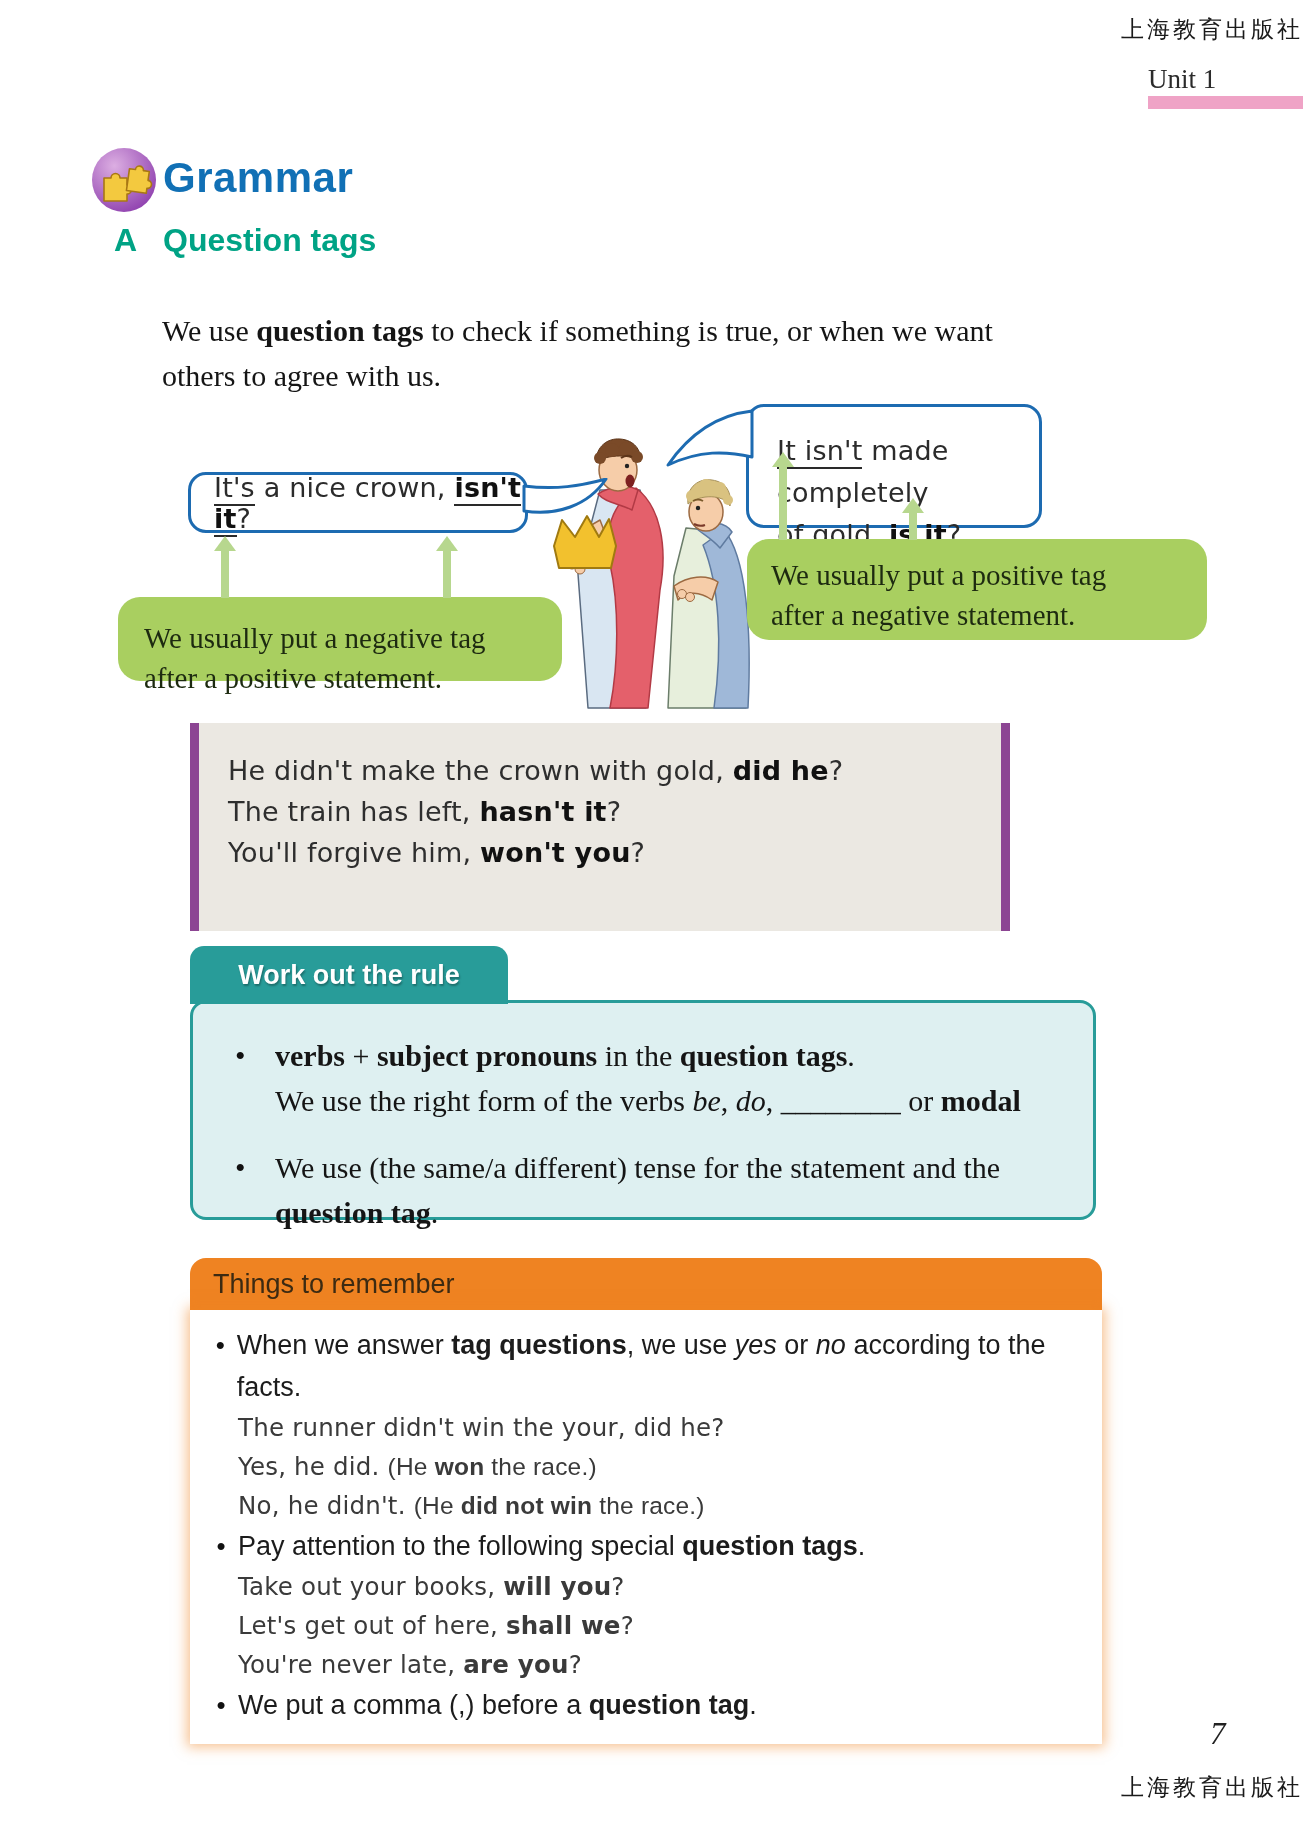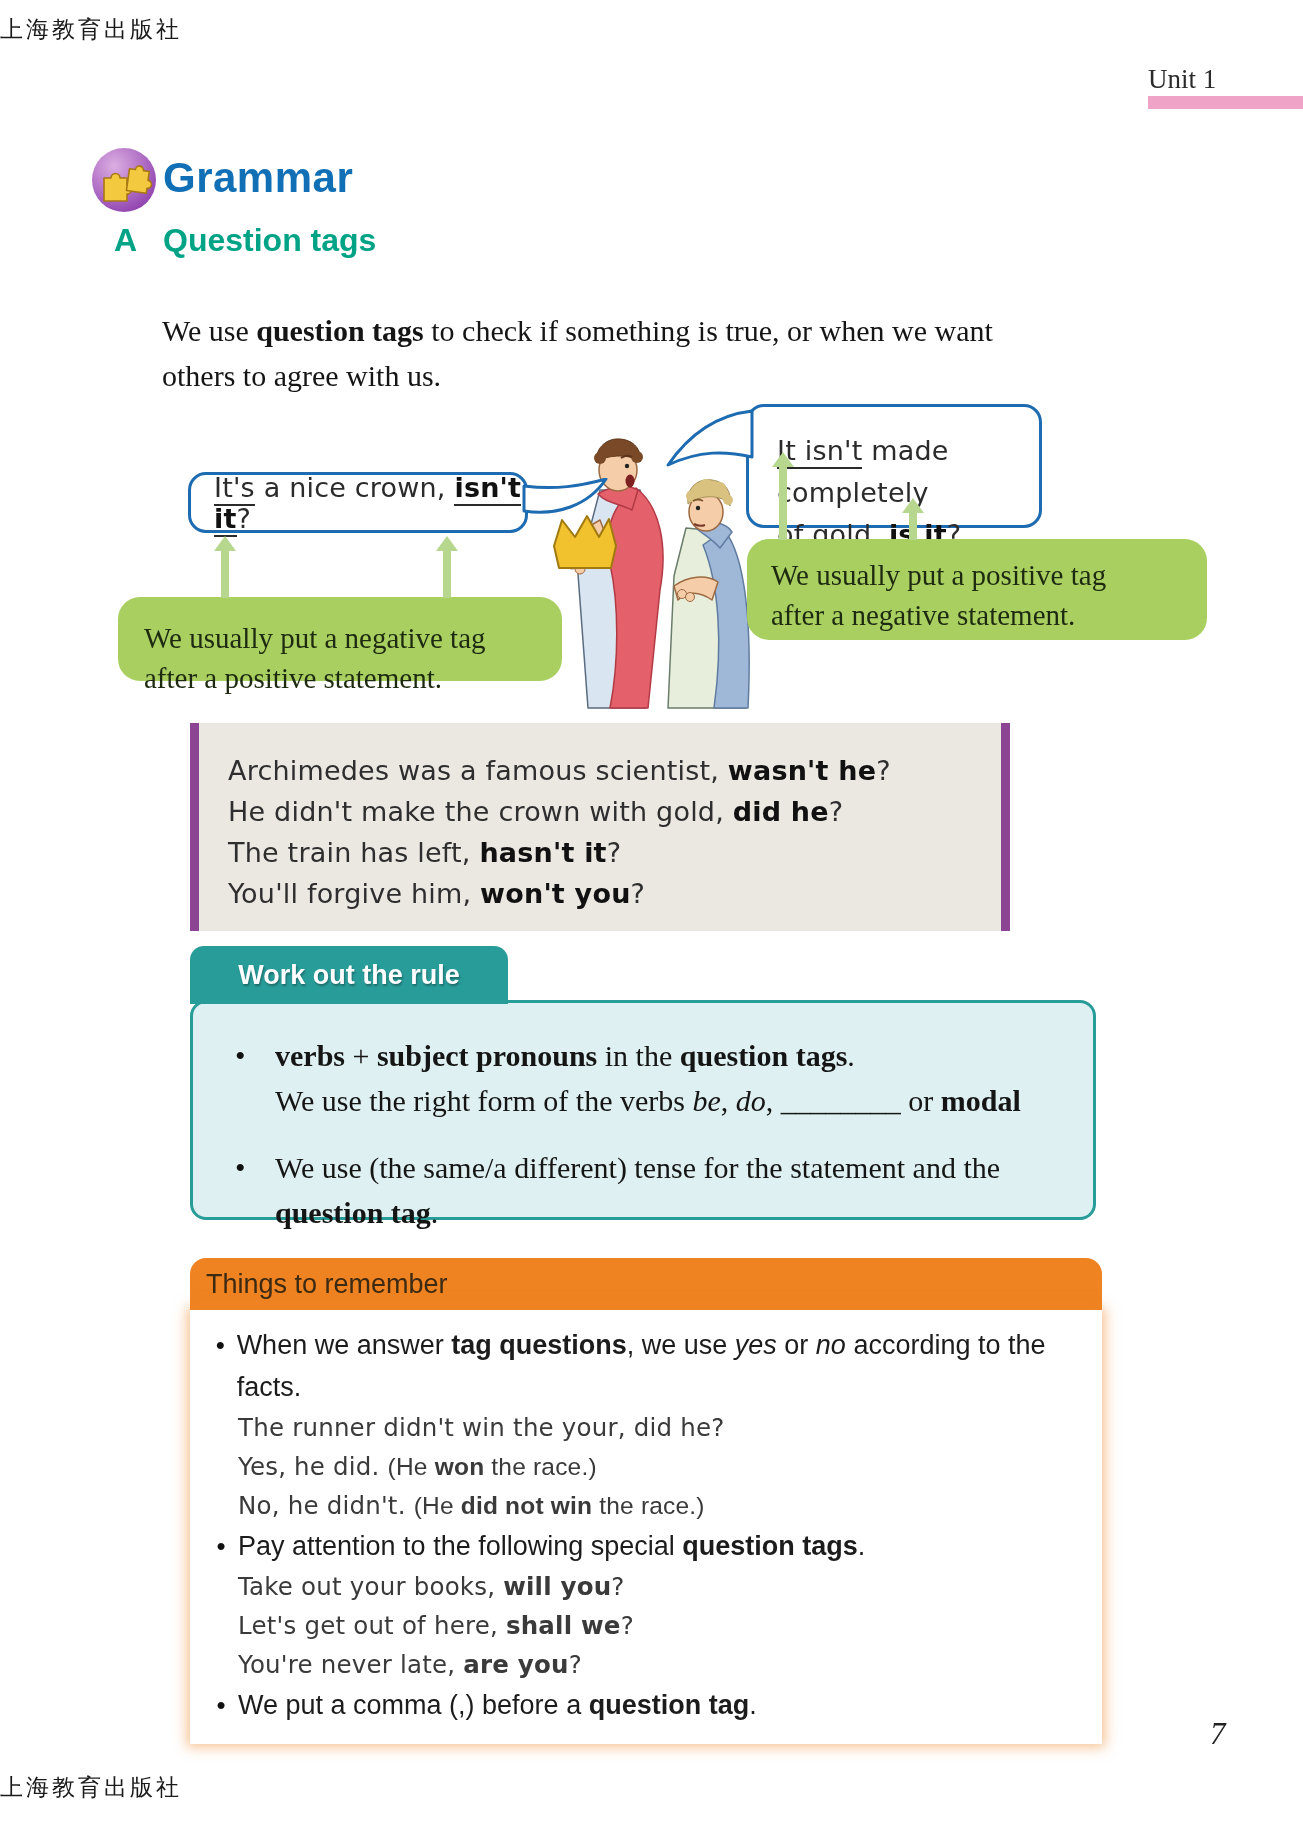--- a/index.html
+++ b/index.html
@@ -5,21 +5,21 @@
   :root{
     --title_blue:#1170b5; --section_teal:#00a385; --bubble_blue:#1d6bb1;
     --note_green:#a9cf60; --arrow_green:#b7d78e; --gray_box:#ebe8e2;
     --purple_bar:#8c4593; --teal:#289c99; --teal_box:#def0f1;
     --orange:#ef8322; --pink:#efa3c6;
   }
   *{margin:0;padding:0;box-sizing:border-box}
   body{background:#fff;font-family:"Liberation Serif",serif}
   #page{position:relative;width:1303px;height:1842px;background:#fff;overflow:hidden}
 
-  .cjk{position:absolute;width:100%;text-align:left;font-size:23px;color:#1a1a1a;letter-spacing:3px;font-family:"Liberation Serif",serif}
+  .cjk{position:absolute;width:100%;text-align:right;font-size:23px;color:#1a1a1a;letter-spacing:3px;font-family:"Liberation Serif",serif}
   .cjk.top{top:14px}
   .cjk.bottom{top:1772px}
 
   .unit{position:absolute;left:1148px;top:64px;font-family:Liberation Serif, serif;font-size:27px;color:#2b2b2b}
   .pinkbar{position:absolute;left:1148px;top:96px;width:155px;height:13px;background:var(--pink)}
 
   .gicon{position:absolute;left:90px;top:146px;width:68px;height:68px}
   .gtitle{position:absolute;left:163px;top:154px;font-family:"Liberation Sans",sans-serif;font-weight:700;font-size:42px;color:var(--title_blue);letter-spacing:.5px}
   .sletter{position:absolute;left:114px;top:222px;font-family:"Liberation Sans",sans-serif;font-weight:700;font-size:32px;color:var(--section_teal)}
   .stitle{position:absolute;left:163px;top:222px;font-family:"Liberation Sans",sans-serif;font-weight:700;font-size:32px;color:var(--section_teal)}
@@ -51,21 +51,21 @@
   .wtab{position:absolute;left:190px;top:946px;width:318px;height:58px;background:var(--teal);border-radius:14px 14px 0 0;color:#fff;
         font-family:"Liberation Sans",sans-serif;font-weight:700;font-size:27px;display:flex;align-items:center;justify-content:center;
         text-shadow:1px 2px 2px rgba(0,0,0,.3);z-index:2}
   .wbox{position:absolute;left:190px;top:1000px;width:906px;height:220px;background:var(--teal_box);border:3px solid var(--teal);border-radius:16px;
         padding:30px 30px 0 42px;z-index:1}
   .wbullet{display:flex;margin-bottom:22px}
   .wbullet .dot{width:40px;font-size:30px;line-height:45px;color:#111}
   .wbullet .lines{font-size:30px;line-height:45px;color:#151515}
 
   .things{position:absolute;left:190px;top:1258px;width:912px}
-  .thead{height:52px;background:var(--orange);border-radius:16px 16px 0 0;display:flex;align-items:center;padding-left:16px;
+  .thead{height:52px;background:var(--orange);border-radius:16px 16px 0 0;display:flex;align-items:center;padding-left:23px;
          font-family:"Liberation Sans",sans-serif;font-size:27px;color:#3c2a12}
   .tbody{background:#fff;box-shadow:0 0 12px 3px rgba(239,131,34,.5);padding:14px 20px 18px 14px}
   .trow{display:flex;font-family:"Liberation Sans",sans-serif}
   .trow .dot{width:34px;text-align:center;font-size:26px;line-height:42px;color:#111}
   .trow.bullet .txt{font-size:27px;line-height:42px;color:#1c1c1c}
   .trow.ex{padding-left:34px}
   .trow.ex .txt{font-size:24.5px;line-height:39px;color:#3a3a3a;font-family:"DejaVu Sans",sans-serif;letter-spacing:.2px}
 
   .pageno{position:absolute;left:1210px;top:1716px;font-size:31px;font-style:italic;color:#222}
 
@@ -188,21 +188,20 @@
   <div class="arrow" style="left:772px;top:452px;height:88px">
     <div class="head"></div>
       <div class="stem" style="height:73px"></div>
   </div>
   <div class="arrow" style="left:902px;top:498px;height:42px">
     <div class="head"></div>
       <div class="stem" style="height:27px"></div>
   </div>
 
   <div class="graybox hw">
-    <div class="exline"><span>Archimedes was a famous scientist, </span><span class="seg-b">wasn't he</span><span>?</span></div>
     <div class="exline"><span>He didn't make the crown with gold, </span><span class="seg-b">did he</span><span>?</span></div>
     <div class="exline"><span>The train has left, </span><span class="seg-b">hasn't it</span><span>?</span></div>
     <div class="exline"><span>You'll forgive him, </span><span class="seg-b">won't you</span><span>?</span></div>
   </div>
 
   <div class="wtab">Work out the rule</div>
   <div class="wbox">
     <div class="wbullet">
       <span class="dot">•</span>
       <div class="lines">

